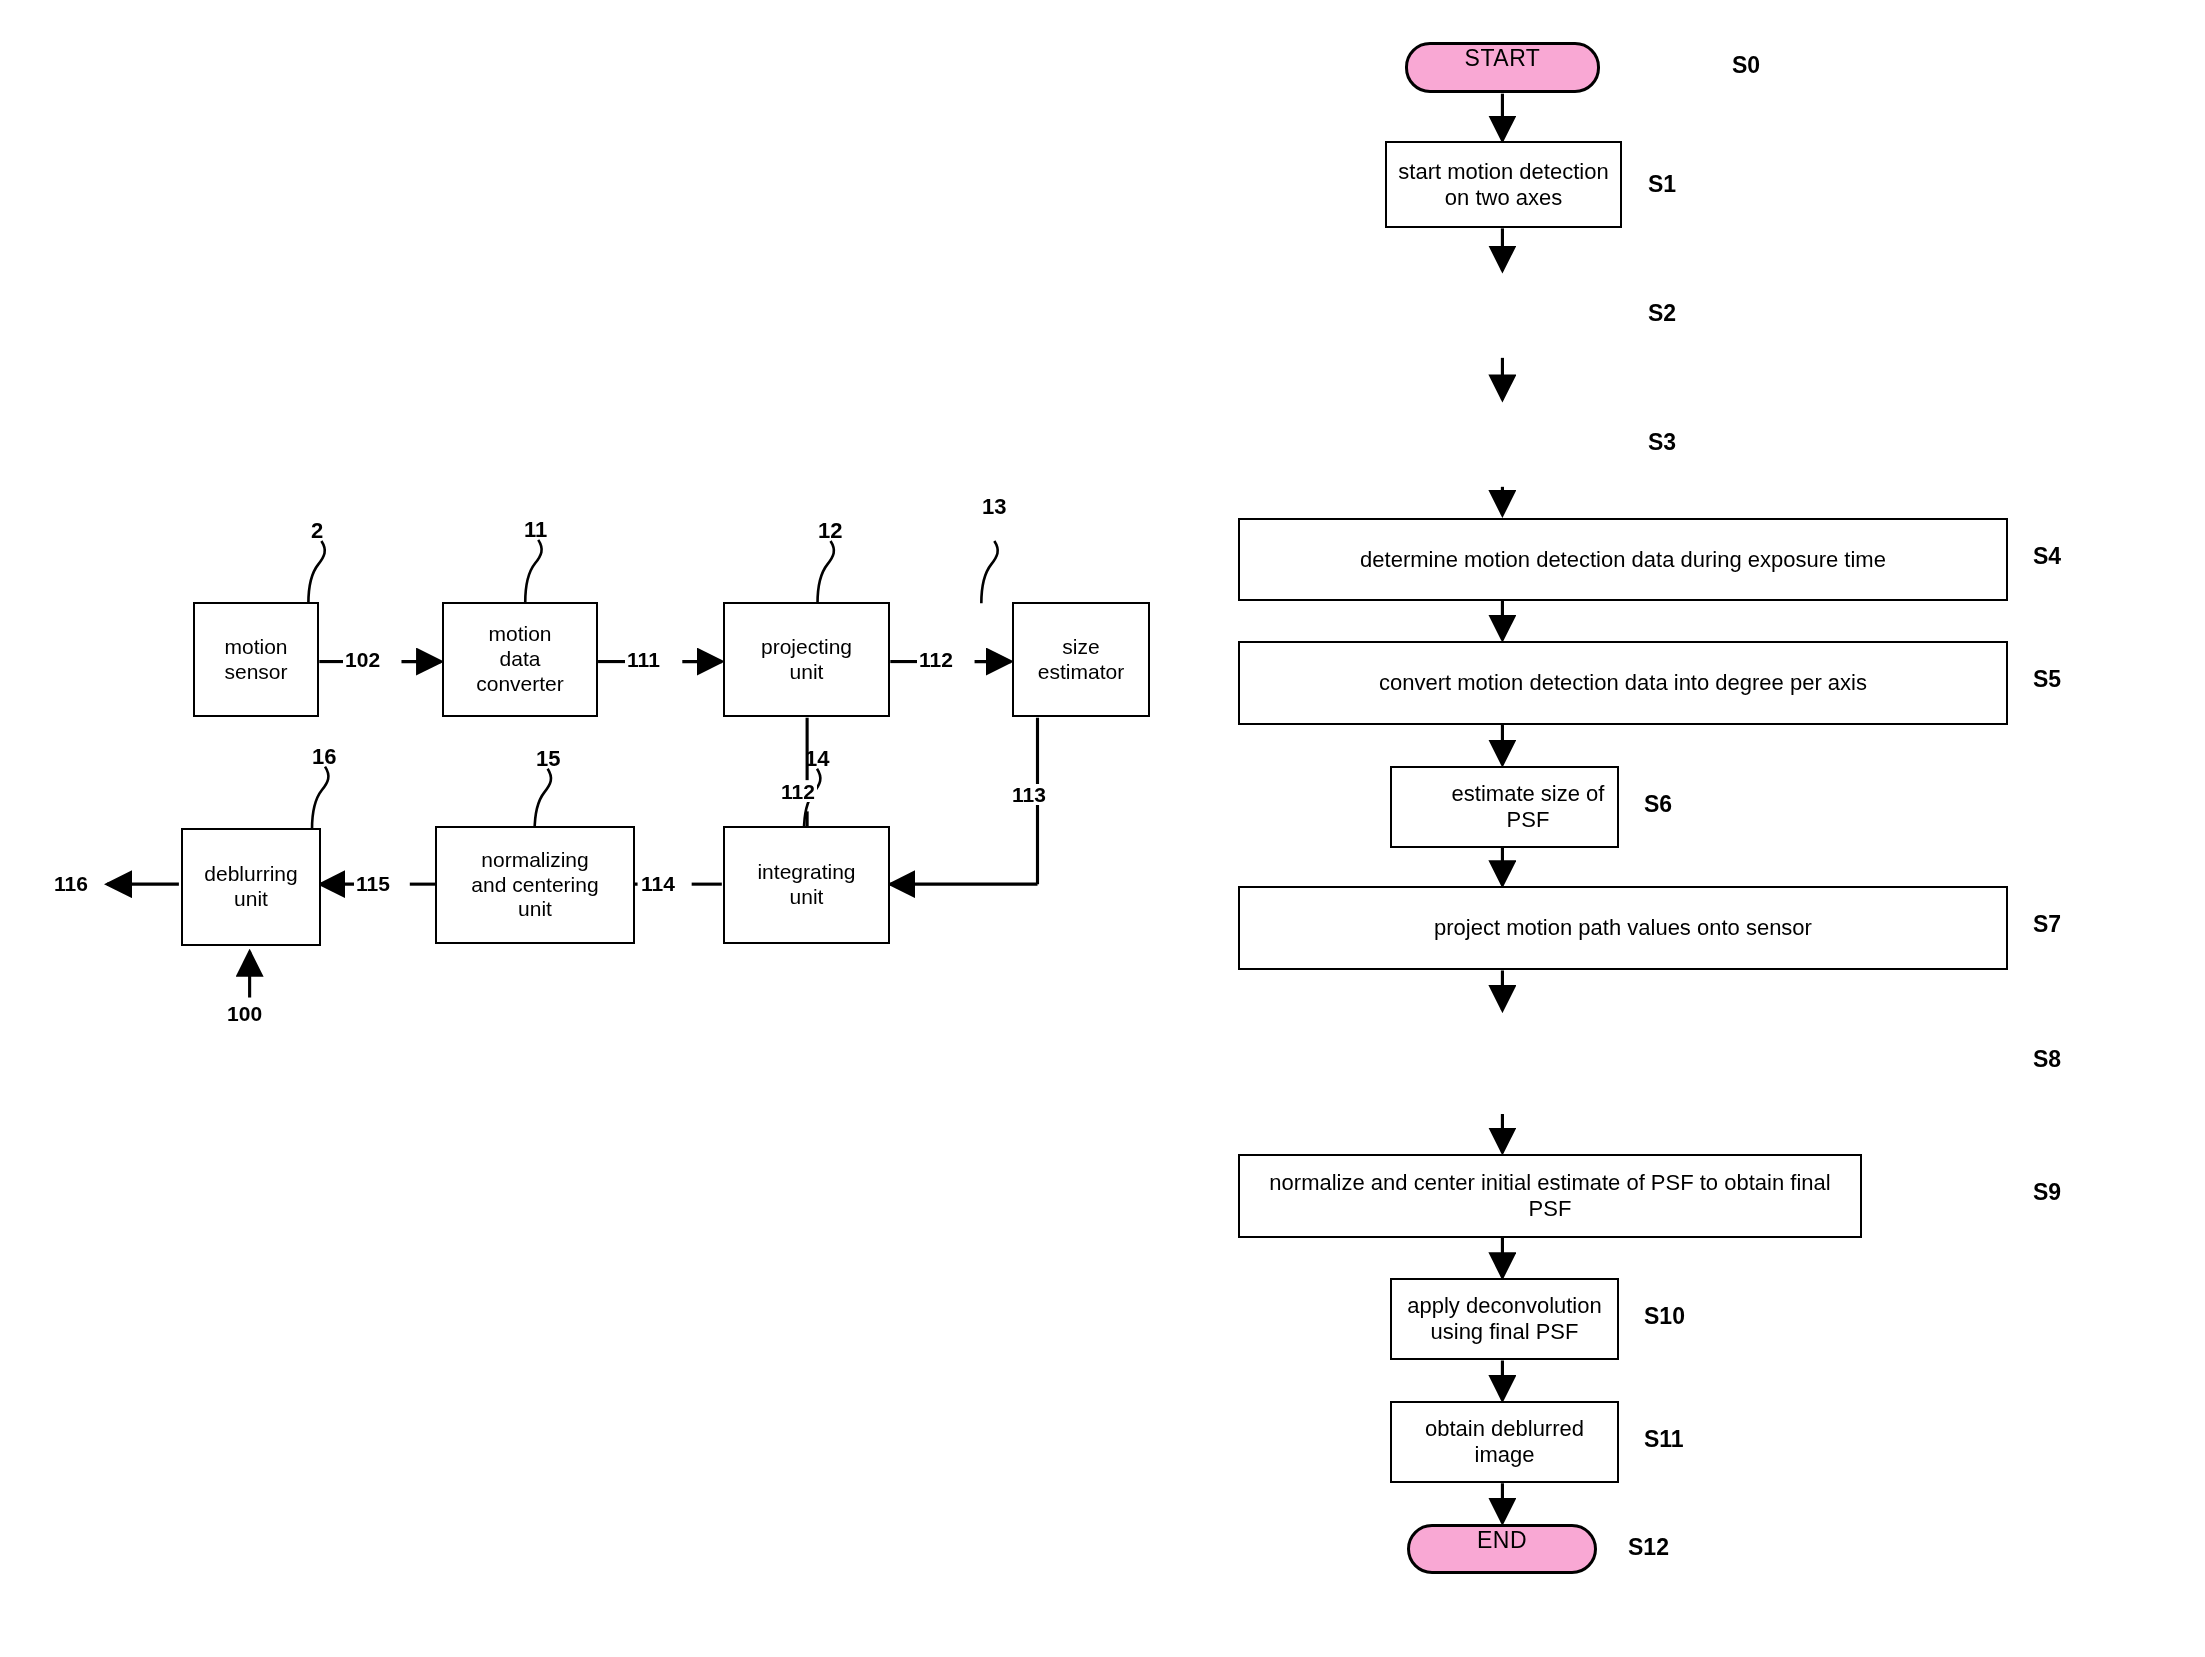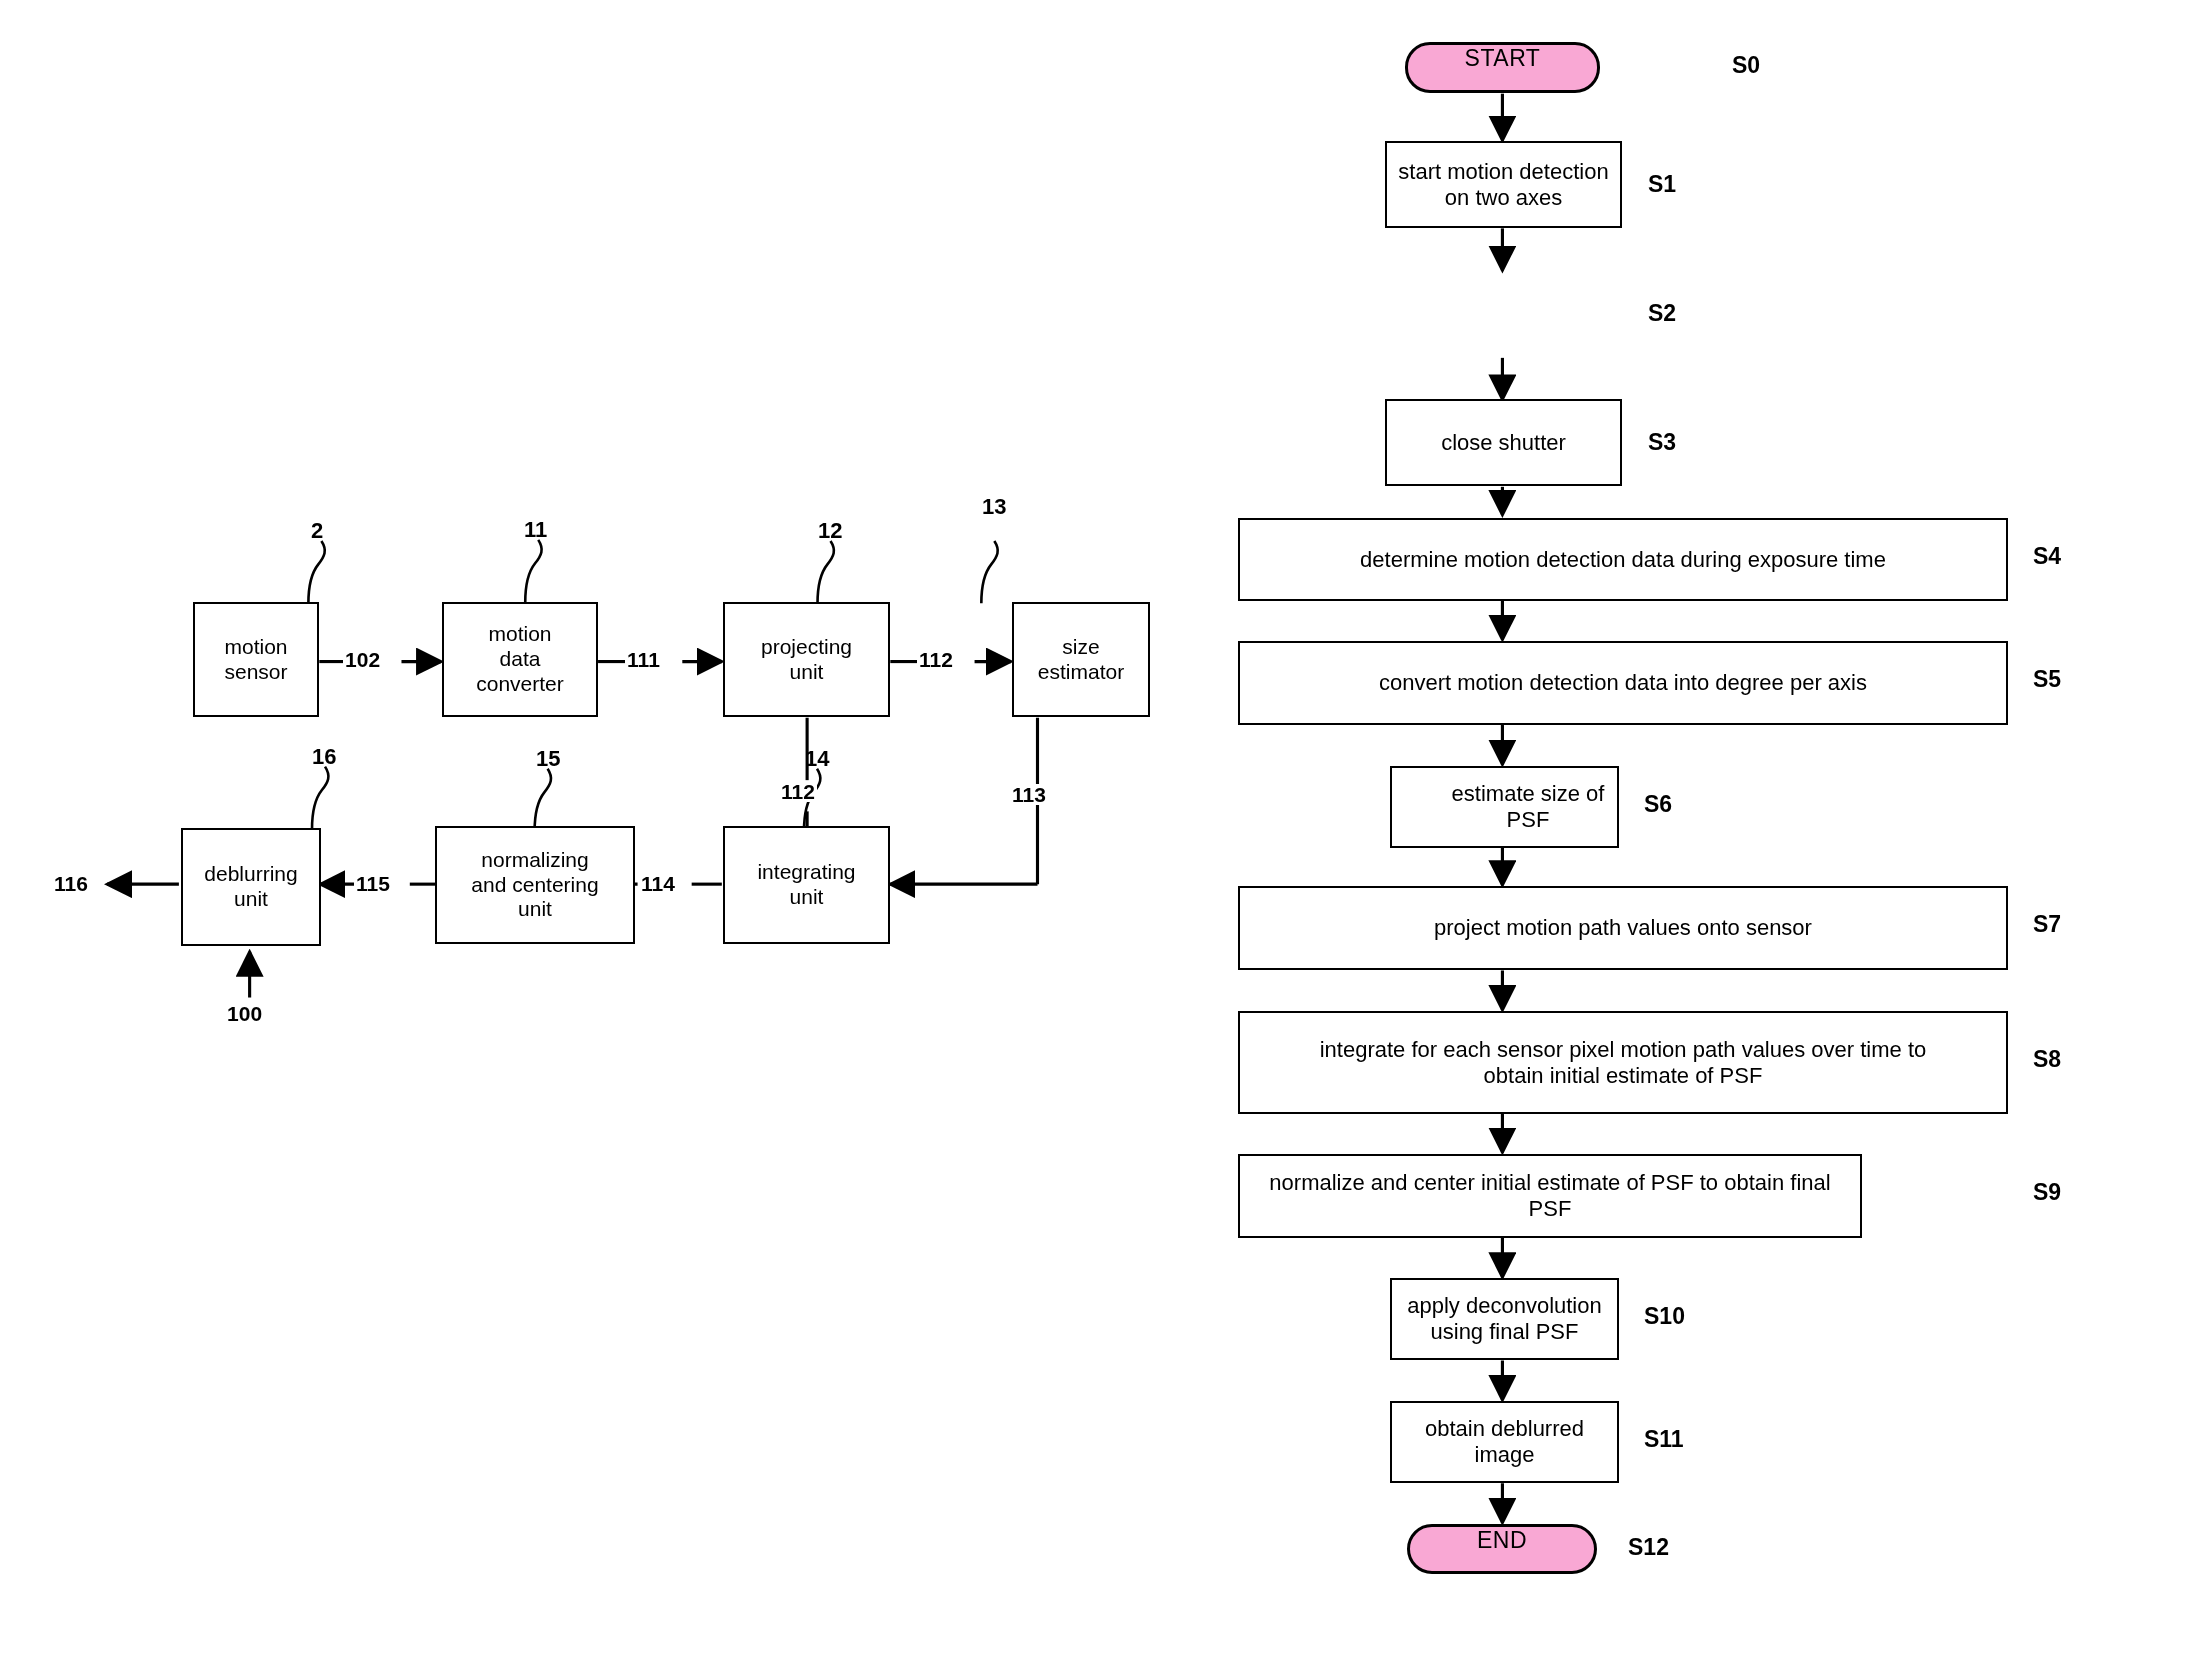--- a/index.html
+++ b/index.html
@@ -187,23 +187,20 @@
   </div>
   <div class="lbl flowtag" style="left:1732px;top:54px;">S0</div>
 
   <div class="box fc" style="left:1385px;top:141px;width:237px;height:87px;">
     <span>start motion detection on two axes</span>
   </div>
   <div class="lbl flowtag" style="left:1648px;top:173px;">S1</div>
 
   <div class="lbl flowtag" style="left:1648px;top:302px;">S2</div>
 
-  <div class="box fc" style="left:1385px;top:399px;width:237px;height:87px;">
-    <span>close shutter</span>
-  </div>
   <div class="lbl flowtag" style="left:1648px;top:431px;">S3</div>
 
   <div class="box fc" style="left:1238px;top:518px;width:770px;height:83px;">
     <span>determine motion detection data during exposure time</span>
   </div>
   <div class="lbl flowtag" style="left:2033px;top:545px;">S4</div>
 
   <div class="box fc" style="left:1238px;top:641px;width:770px;height:84px;">
     <span>convert motion detection data into degree per axis</span>
   </div>
@@ -212,24 +209,20 @@
   <div class="box fc" style="left:1390px;top:766px;width:229px;height:82px;padding-left:47px;">
     <span>estimate size of PSF</span>
   </div>
   <div class="lbl flowtag" style="left:1644px;top:793px;">S6</div>
 
   <div class="box fc" style="left:1238px;top:886px;width:770px;height:84px;">
     <span>project motion path values onto sensor</span>
   </div>
   <div class="lbl flowtag" style="left:2033px;top:913px;">S7</div>
 
-  <div class="box fc" style="left:1238px;top:1011px;width:770px;height:103px;">
-    <span>integrate for each sensor pixel motion path values over time to
-obtain initial estimate of PSF</span>
-  </div>
   <div class="lbl flowtag" style="left:2033px;top:1048px;">S8</div>
 
   <div class="box fc" style="left:1238px;top:1154px;width:624px;height:84px;">
     <span>normalize and center initial estimate of  PSF to obtain final PSF</span>
   </div>
   <div class="lbl flowtag" style="left:2033px;top:1181px;">S9</div>
 
   <div class="box fc" style="left:1390px;top:1278px;width:229px;height:82px;">
     <span>apply deconvolution using final PSF</span>
   </div>

